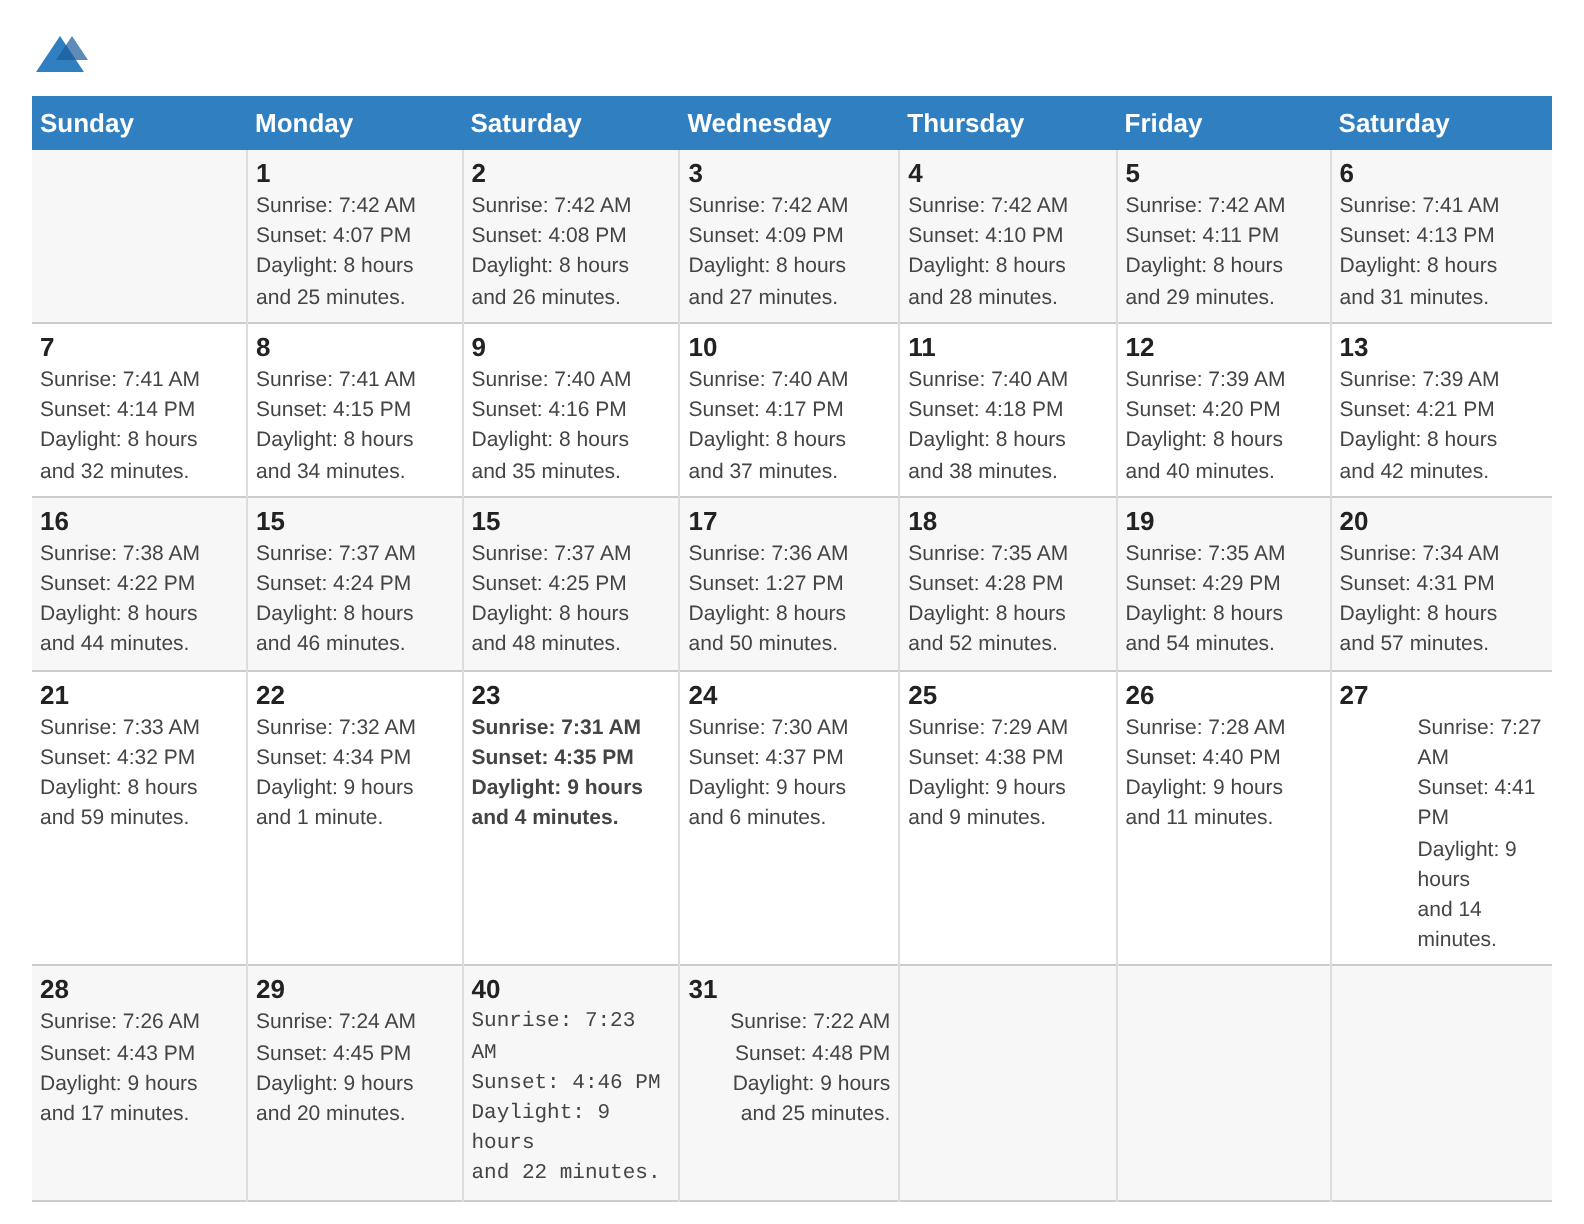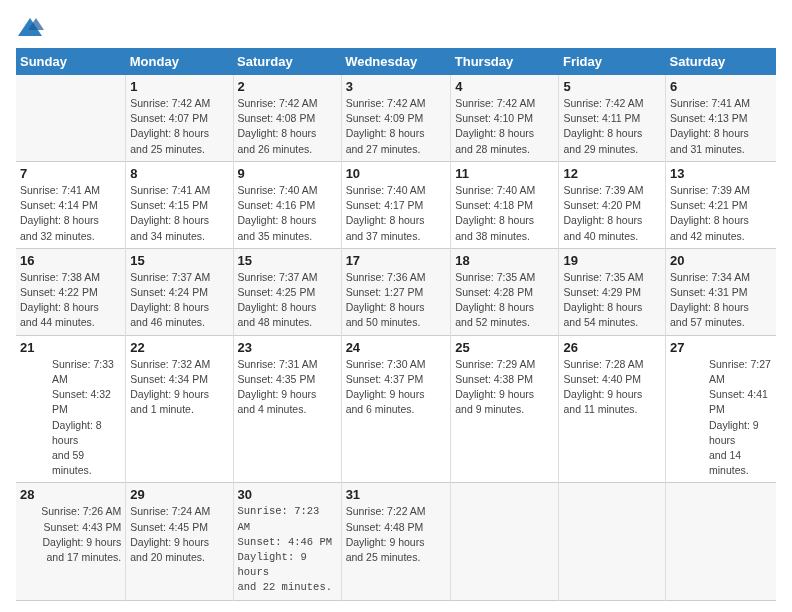--- a/index.html
+++ b/index.html
@@ -271,35 +271,35 @@
           <span class="day-num">20</span>
           <div class="day-info" style="white-space: pre-line;">Sunrise: 7:34 AM
 Sunset: 4:31 PM
 Daylight: 8 hours
 and 57 minutes.</div>
         </td>
       </tr>
       <tr>
         <td>
           <span class="day-num">21</span>
-          <div class="day-info" style="white-space: pre-line; margin-left: 32px;">Sunrise: 7:33 AM
+          <div class="day-info" style="white-space: pre-line;">Sunrise: 7:33 AM
 Sunset: 4:32 PM
 Daylight: 8 hours
 and 59 minutes.</div>
         </td>
         <td>
           <span class="day-num">22</span>
           <div class="day-info" style="white-space: pre-line;">Sunrise: 7:32 AM
 Sunset: 4:34 PM
 Daylight: 9 hours
 and 1 minute.</div>
         </td>
         <td>
           <span class="day-num">23</span>
-          <div class="day-info" style="white-space: pre-line;">Sunrise: 7:31 AM
+          <div class="day-info" style="white-space: pre-line; font-weight: bold;">Sunrise: 7:31 AM
 Sunset: 4:35 PM
 Daylight: 9 hours
 and 4 minutes.</div>
         </td>
         <td>
           <span class="day-num">24</span>
           <div class="day-info" style="white-space: pre-line;">Sunrise: 7:30 AM
 Sunset: 4:37 PM
 Daylight: 9 hours
 and 6 minutes.</div>
@@ -322,42 +322,42 @@
           <span class="day-num">27</span>
           <div class="day-info" style="white-space: pre-line; margin-left: 39px;">Sunrise: 7:27 AM
 Sunset: 4:41 PM
 Daylight: 9 hours
 and 14 minutes.</div>
         </td>
       </tr>
       <tr>
         <td>
           <span class="day-num">28</span>
-          <div class="day-info" style="white-space: pre-line; text-align: right;">Sunrise: 7:26 AM
+          <div class="day-info" style="white-space: pre-line;">Sunrise: 7:26 AM
 Sunset: 4:43 PM
 Daylight: 9 hours
 and 17 minutes.</div>
         </td>
         <td>
           <span class="day-num">29</span>
           <div class="day-info" style="white-space: pre-line;">Sunrise: 7:24 AM
 Sunset: 4:45 PM
 Daylight: 9 hours
 and 20 minutes.</div>
         </td>
         <td>
-          <span class="day-num">30</span>
+          <span class="day-num">40</span>
           <div class="day-info" style="white-space: pre-line; font-family: Liberation Mono, monospace;">Sunrise: 7:23 AM
 Sunset: 4:46 PM
 Daylight: 9 hours
 and 22 minutes.</div>
         </td>
         <td>
           <span class="day-num">31</span>
-          <div class="day-info" style="white-space: pre-line;">Sunrise: 7:22 AM
+          <div class="day-info" style="white-space: pre-line; text-align: right;">Sunrise: 7:22 AM
 Sunset: 4:48 PM
 Daylight: 9 hours
 and 25 minutes.</div>
         </td>
         <td class="empty-cell"></td>
         <td class="empty-cell"></td>
         <td class="empty-cell"></td>
       </tr>
     </tbody>
 </table>

